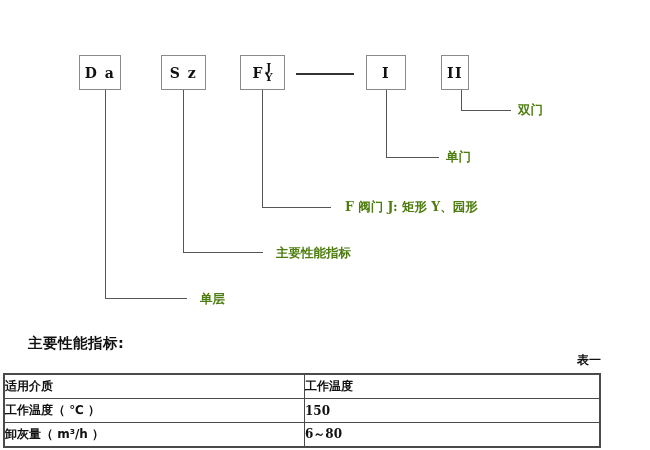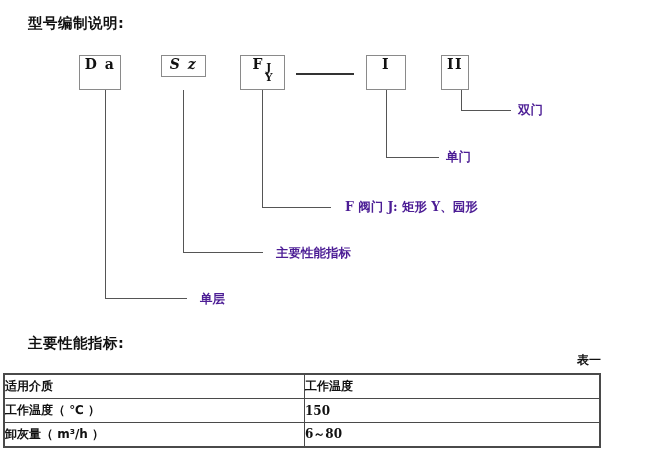--- a/index.html
+++ b/index.html
@@ -33,20 +33,21 @@
   #model-title { left: 28px; top: 14px; }
   #spec-title  { left: 28px; top: 334px; text-align: center; }
 
   
   .code-box {
     position: absolute;
     border: 1px solid #8a8a8a;
     box-sizing: border-box;
     background: #fff;
     display: flex;
+    align-items: center;
     justify-content: center;
     font-family: "DejaVu Serif", "Liberation Serif", serif;
     font-weight: bold;
     font-size: 14px;
     color: #111;
   }
   .code-box .letter { letter-spacing: 1.5px; }
   .frac {
     display: inline-flex;
     flex-direction: column;
@@ -75,21 +76,21 @@
     position: absolute;
     height: 1.5px;
     background: #333;
   }
 
   
   .leader-label {
     position: absolute;
     font-size: 12.5px;
     font-weight: bold;
-    color: #4c1d95;
+    color: #4d7c0f;
     white-space: nowrap;
     font-family: "DejaVu Sans", "Liberation Sans", sans-serif;
   }
   .leader-label.serif-mix {
     font-family: "DejaVu Serif", "Liberation Serif", serif;
   }
 
   
   .table-caption {
     position: absolute;
@@ -127,27 +128,26 @@
   table.spec tr:first-child td { border-top-width: 2px; }
   table.spec tr:last-child td  { border-bottom-width: 2px; }
   table.spec td:first-child { border-left-width: 2px; }
   table.spec td:last-child  { border-right-width: 2px; }
 </style>
 </head>
 <body>
 
 <div class="page">
 
-  <div class="section-title" id="model-title">型号编制说明:</div>
 
   <div class="code-box" id="box-da" style="left:79px; top:55px; width:42px; height:35px;">
     <span class="letter">D a</span>
   </div>
 
-  <div class="code-box" id="box-sz" style="left:161px; top:55px; width:45px; height:22px;font-style:italic;">
+  <div class="code-box" id="box-sz" style="left:161px; top:55px; width:45px; height:35px;">
     <span class="letter">S z</span>
   </div>
 
   <div class="code-box" id="box-fjy" style="left:240px; top:55px; width:45px; height:35px;">
     <span class="letter">F</span>
     <span class="frac">
       <span>J</span>
       <span>Y</span>
     </span>
   </div>

